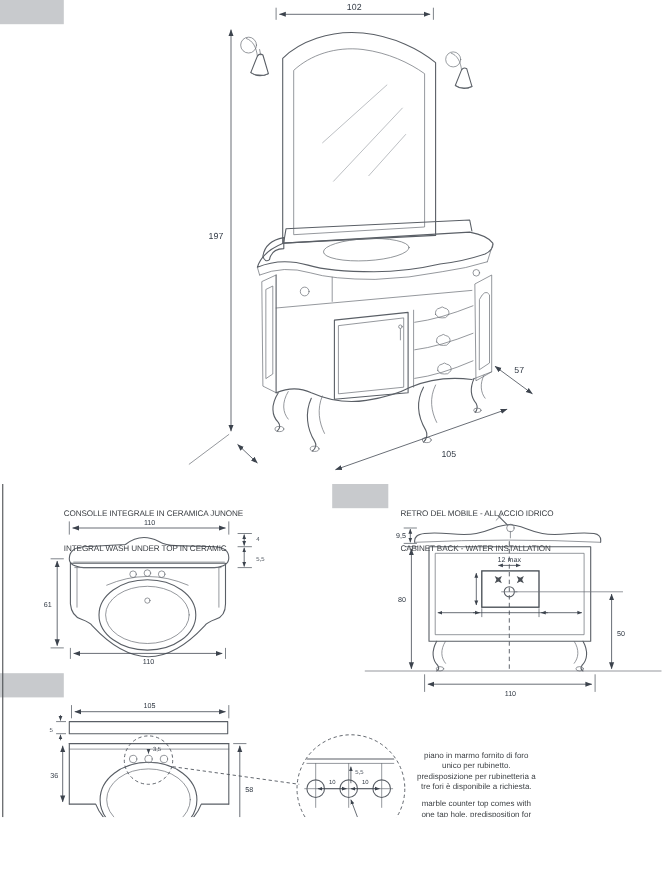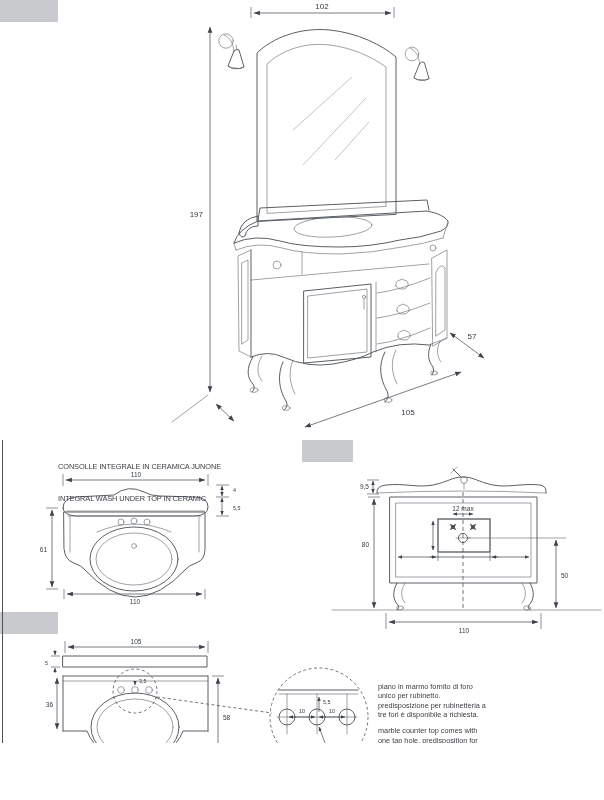--- a/index.html
+++ b/index.html
@@ -15,21 +15,21 @@
   .dimline{fill:none;stroke:#3c434d;stroke-width:.7;}
   .ext{stroke:#3c434d;stroke-width:.6;}
   .dash{fill:none;stroke:#4c525a;stroke-width:.8;stroke-dasharray:4 3;}
   .dashf{fill:none;stroke:#4c525a;stroke-width:.8;stroke-dasharray:3 2.5;}
   .reflect{stroke:#989da3;stroke-width:.6;}
   .bold-rect{fill:none;stroke:#454b52;stroke-width:1.2;}
   .hdr-bar{position:absolute;height:22px;background:#c8cacd;}
   .vrule{position:absolute;width:1.4px;background:#4c4f53;}
   .sec-title{position:absolute;font-size:7.4px;font-weight:normal;color:#393d42;
              line-height:10.6px;letter-spacing:-0.1px;white-space:pre;}
-  .note{position:absolute;width:110px;font-size:7.3px;line-height:1.28;color:#3a3e42;}
+  .note{position:absolute;width:110px;font-size:7.3px;line-height:1.28;color:#3a3e42;text-align:center;}
   .note p{margin:0 0 7px 0;}
 </style>
 </head>
 <body>
 
 <div class="page">
 
   <svg width="604" height="800" viewBox="0 0 604 800">
     <defs>
       <marker id="mA" viewBox="0 0 10 10" refX="9" refY="5" markerWidth="6.5" markerHeight="6.5" orient="auto-start-reverse" markerUnits="userSpaceOnUse">
@@ -342,19 +342,23 @@
 
   <div class="hdr-bar" style="left:0;top:440;width:58px;"></div>
   <div class="hdr-bar" style="left:302px;top:440px;width:51px;"></div>
   <div class="hdr-bar" style="left:0;top:612px;width:58px;"></div>
   <div class="vrule" style="left:2px;top:440px;height:360px;"></div>
 
   <div class="sec-title" style="left:58px;top:441px;">
     <div>CONSOLLE INTEGRALE IN CERAMICA JUNONE</div>
     <div>INTEGRAL WASH UNDER TOP IN CERAMIC</div>
   </div>
+  <div class="sec-title" style="left:364px;top:441px;">
+    <div>RETRO DEL MOBILE - ALLACCIO IDRICO</div>
+    <div>CABINET BACK - WATER INSTALLATION</div>
+  </div>
 
   <div class="note" style="left:378px;top:682px;">
     <p>piano in marmo fornito di  foro unico per rubinetto. predisposizione per rubinetteria a tre fori è disponibile a richiesta.</p>
     <p>marble counter top comes with one tap hole. predisposition for three-hole faucet is available on request.</p>
   </div>
 
 </div>
 
 </body></html>

